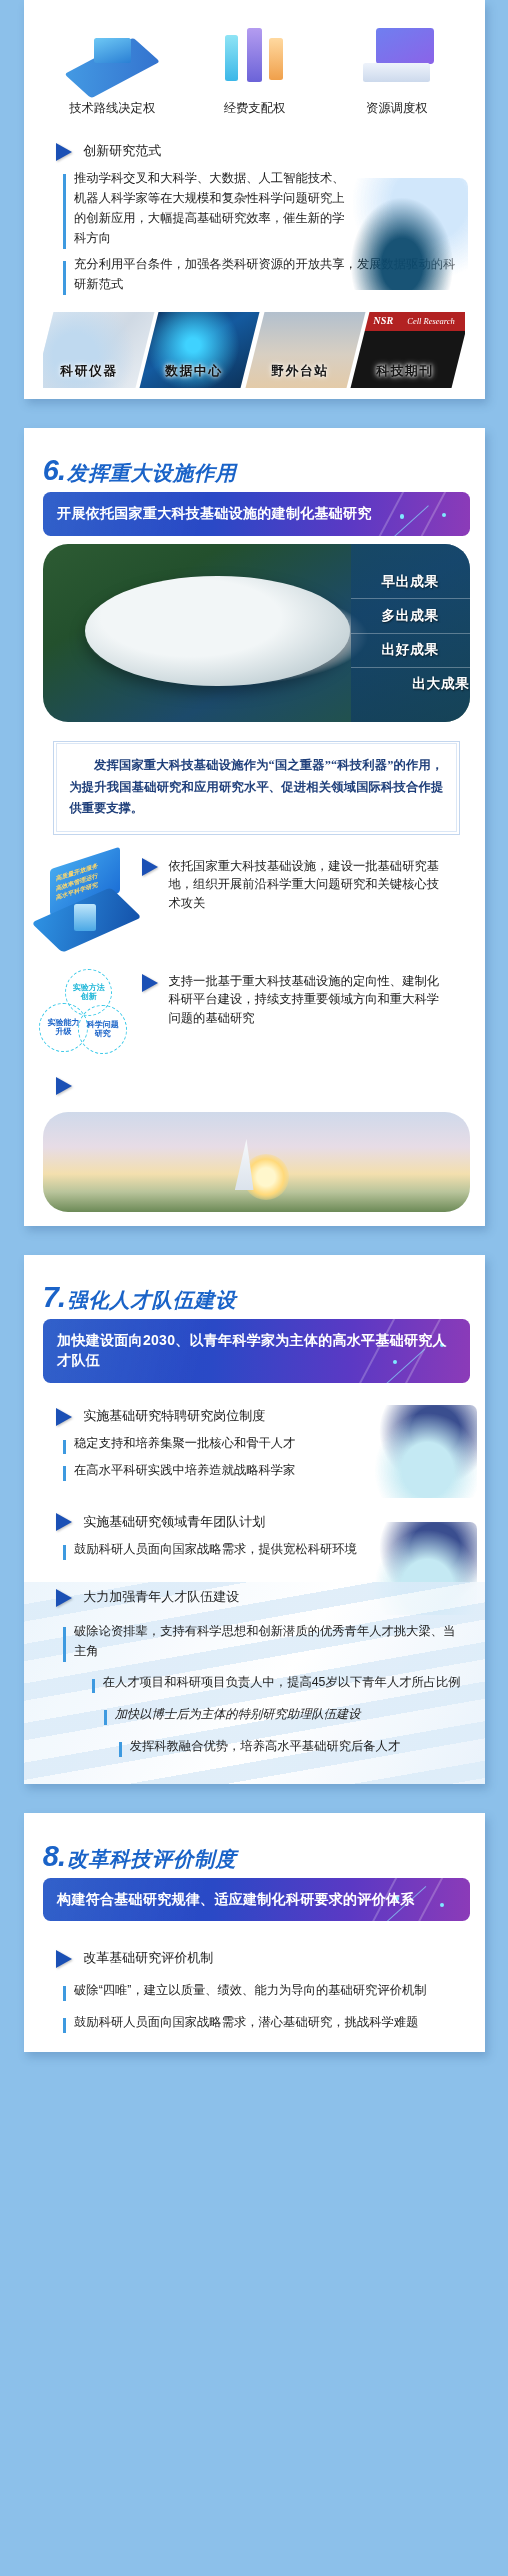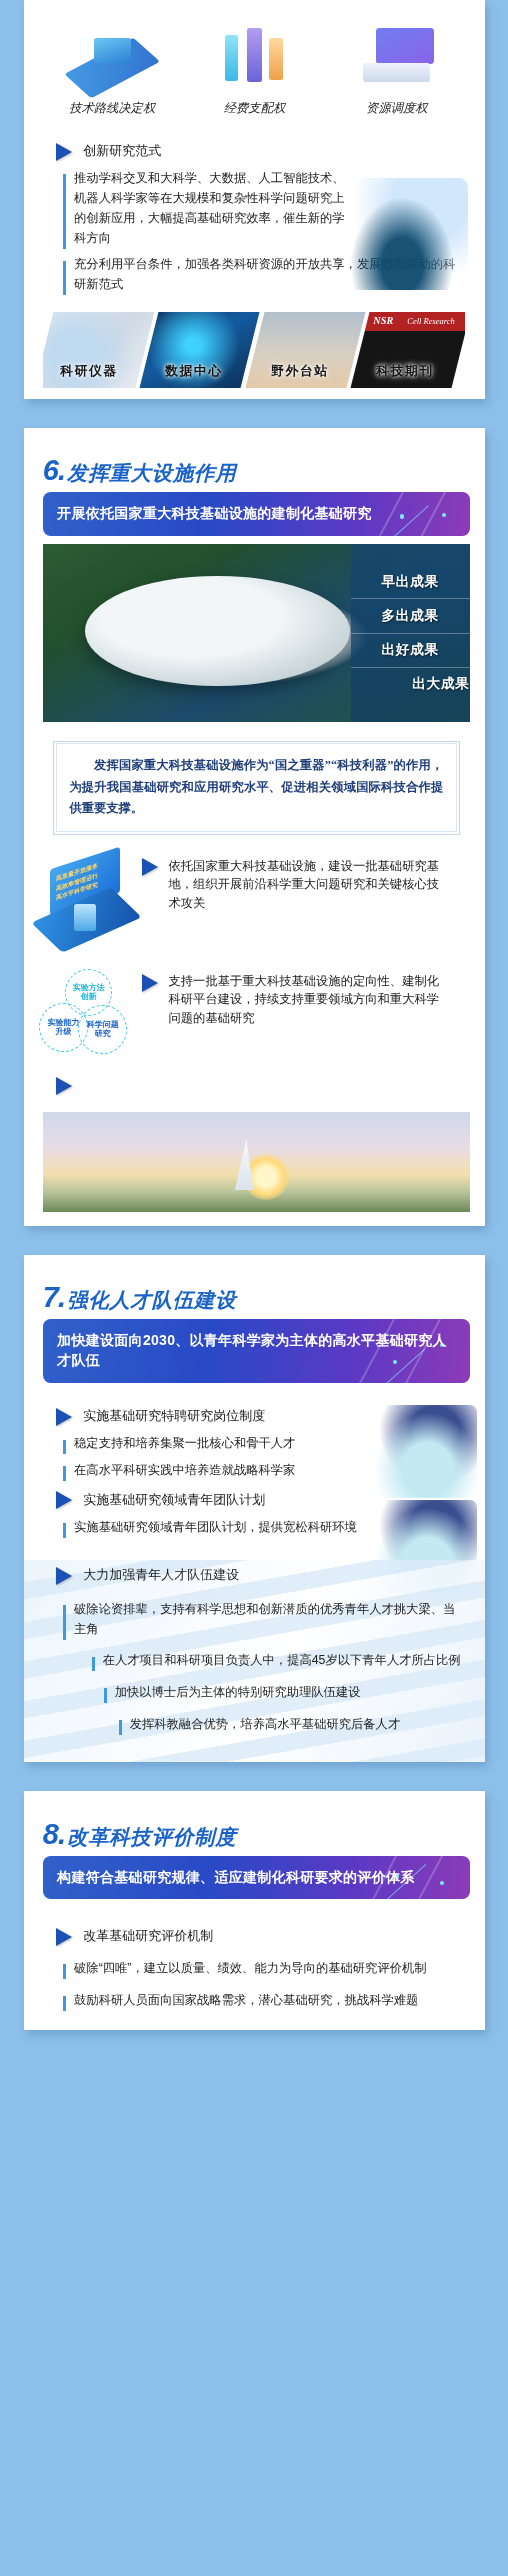--- a/index.html
+++ b/index.html
@@ -94,21 +94,21 @@
   .b-bar { display: flex; align-items: flex-start; padding: 3.4px 22px 3.4px 18.7px; }
   .bar {
     flex: 0 0 auto; width: 3.4px; background: #3e9ae0;
     margin: 5.1px 7.6px 0 20.4px; align-self: stretch; min-height: 14.4px;
   }
   .b-bar.indent .bar { margin-left: 49px; }
   .b-bar .b-txt { font-size: 12.3px; color: #222; line-height: 1.62; }
 
   
   .icon-row { display: flex; padding: 12px 17px 8.5px; }
-  .icon-col { flex: 1; text-align: center; font-style: italic; }
+  .icon-col { flex: 1; text-align: center; }
   .icon-col .lbl { font-size: 12.3px; color: #222; margin-top: 5.1px; }
   .ill { height: 73px; position: relative; margin: 0 auto; width: 93px; }
 
   
   .strip { display: flex; height: 78px; margin: 12px 20.4px 20.4px 18.7px; overflow: hidden; }
   .tile {
     flex: 1; position: relative; transform: skewX(-14deg); margin-right: 2.5px;
     overflow: hidden; border: 0.8px solid rgba(255,255,255,.7);
   }
   .tile .inner { position: absolute; inset: 0; transform: skewX(14deg) scale(1.28); }
@@ -121,21 +121,21 @@
   .t1 .inner { background:
       radial-gradient(circle at 35% 55%, #bfd9ef 0 22%, rgba(191,217,239,0) 60%),
       linear-gradient(130deg,#e9eff5,#cfd9e4 55%,#f2f5f8); }
   .t2 .inner { background:
       radial-gradient(circle at 45% 45%, #3fd2ff 0 8%, rgba(20,90,160,0) 52%),
       linear-gradient(150deg,#0b2a52,#145a9f 45%,#0a2746); }
   .t3 .inner { background: linear-gradient(180deg,#a9bcd0 0%,#d8cfc2 55%,#e7c9a0 100%); }
   .t4 .inner { background: linear-gradient(180deg,#b22222 0 30%, #151515 30% 100%); }
 
   
-  .photo { position: relative; overflow: hidden; }
+  .photo { position: relative; overflow: hidden; border-radius: 25px; }
   .fast {
     height: 178px;
     margin: 8.5px 15.3px 0 18.7px;
     background:
       radial-gradient(ellipse 46% 38% at 43% 52%, #dfe6ea 0 58%, rgba(200,215,225,0) 72%),
       linear-gradient(150deg,#2d5b33 0%, #23502d 25%, #1c4a6b 60%, #25563a 100%);
   }
   .fast .dish {
     position: absolute; left: 10%; top: 18%; width: 62%; height: 62%;
     border-radius: 50%;
@@ -416,48 +416,48 @@
       <div class="b-bar" style="padding-right:127px;">
         <div class="bar"></div>
         <div class="b-txt">稳定支持和培养集聚一批核心和骨干人才</div>
       </div>
       <div class="b-bar" style="padding-right:127px;">
         <div class="bar"></div>
         <div class="b-txt">在高水平科研实践中培养造就战略科学家</div>
       </div>
     </div>
 
-    <div style="position:relative;text-align:center;">
+    <div style="position:relative;margin-top:22px;text-align:center;">
       <div class="minillus" style="top:15.3px;"></div>
       <div class="b-arrow">
         <div class="tri"></div>
         <div class="b-txt">实施基础研究领域青年团队计划</div>
       </div>
       <div class="b-bar" style="padding-right:127px;">
         <div class="bar"></div>
-        <div class="b-txt">实施基础研究领域青年团队计划，提供宽松科研环境</div>
+        <div class="b-txt">鼓励科研人员面向国家战略需求，提供宽松科研环境</div>
       </div>
     </div>
 
     <div style="position:relative;margin-top:18.7px;padding-bottom:24px;">
       <div class="stairs"></div>
       <div style="position:relative;">
         <div class="b-arrow">
           <div class="tri"></div>
           <div class="b-txt">大力加强青年人才队伍建设</div>
         </div>
         <div class="b-bar" style="padding-right:29px;padding-top:10.2px;">
           <div class="bar"></div>
           <div class="b-txt">破除论资排辈，支持有科学思想和创新潜质的优秀青年人才挑大梁、当主角</div>
         </div>
         <div class="b-bar indent" style="padding-right:24px;padding-top:8.5px;">
           <div class="bar"></div>
           <div class="b-txt">在人才项目和科研项目负责人中，提高45岁以下青年人才所占比例</div>
         </div>
-        <div class="b-bar indent" style="padding-right:17px;padding-top:8.5px;">
+        <div class="b-bar indent" style="padding-right:17px;padding-top:8.5px;font-style:italic;">
           <div class="bar" style="margin-left:61px;"></div>
           <div class="b-txt">加快以博士后为主体的特别研究助理队伍建设</div>
         </div>
         <div class="b-bar indent" style="padding-right:22px;padding-top:8.5px;">
           <div class="bar" style="margin-left:76px;"></div>
           <div class="b-txt">发挥科教融合优势，培养高水平基础研究后备人才</div>
         </div>
       </div>
     </div>
   </div>

